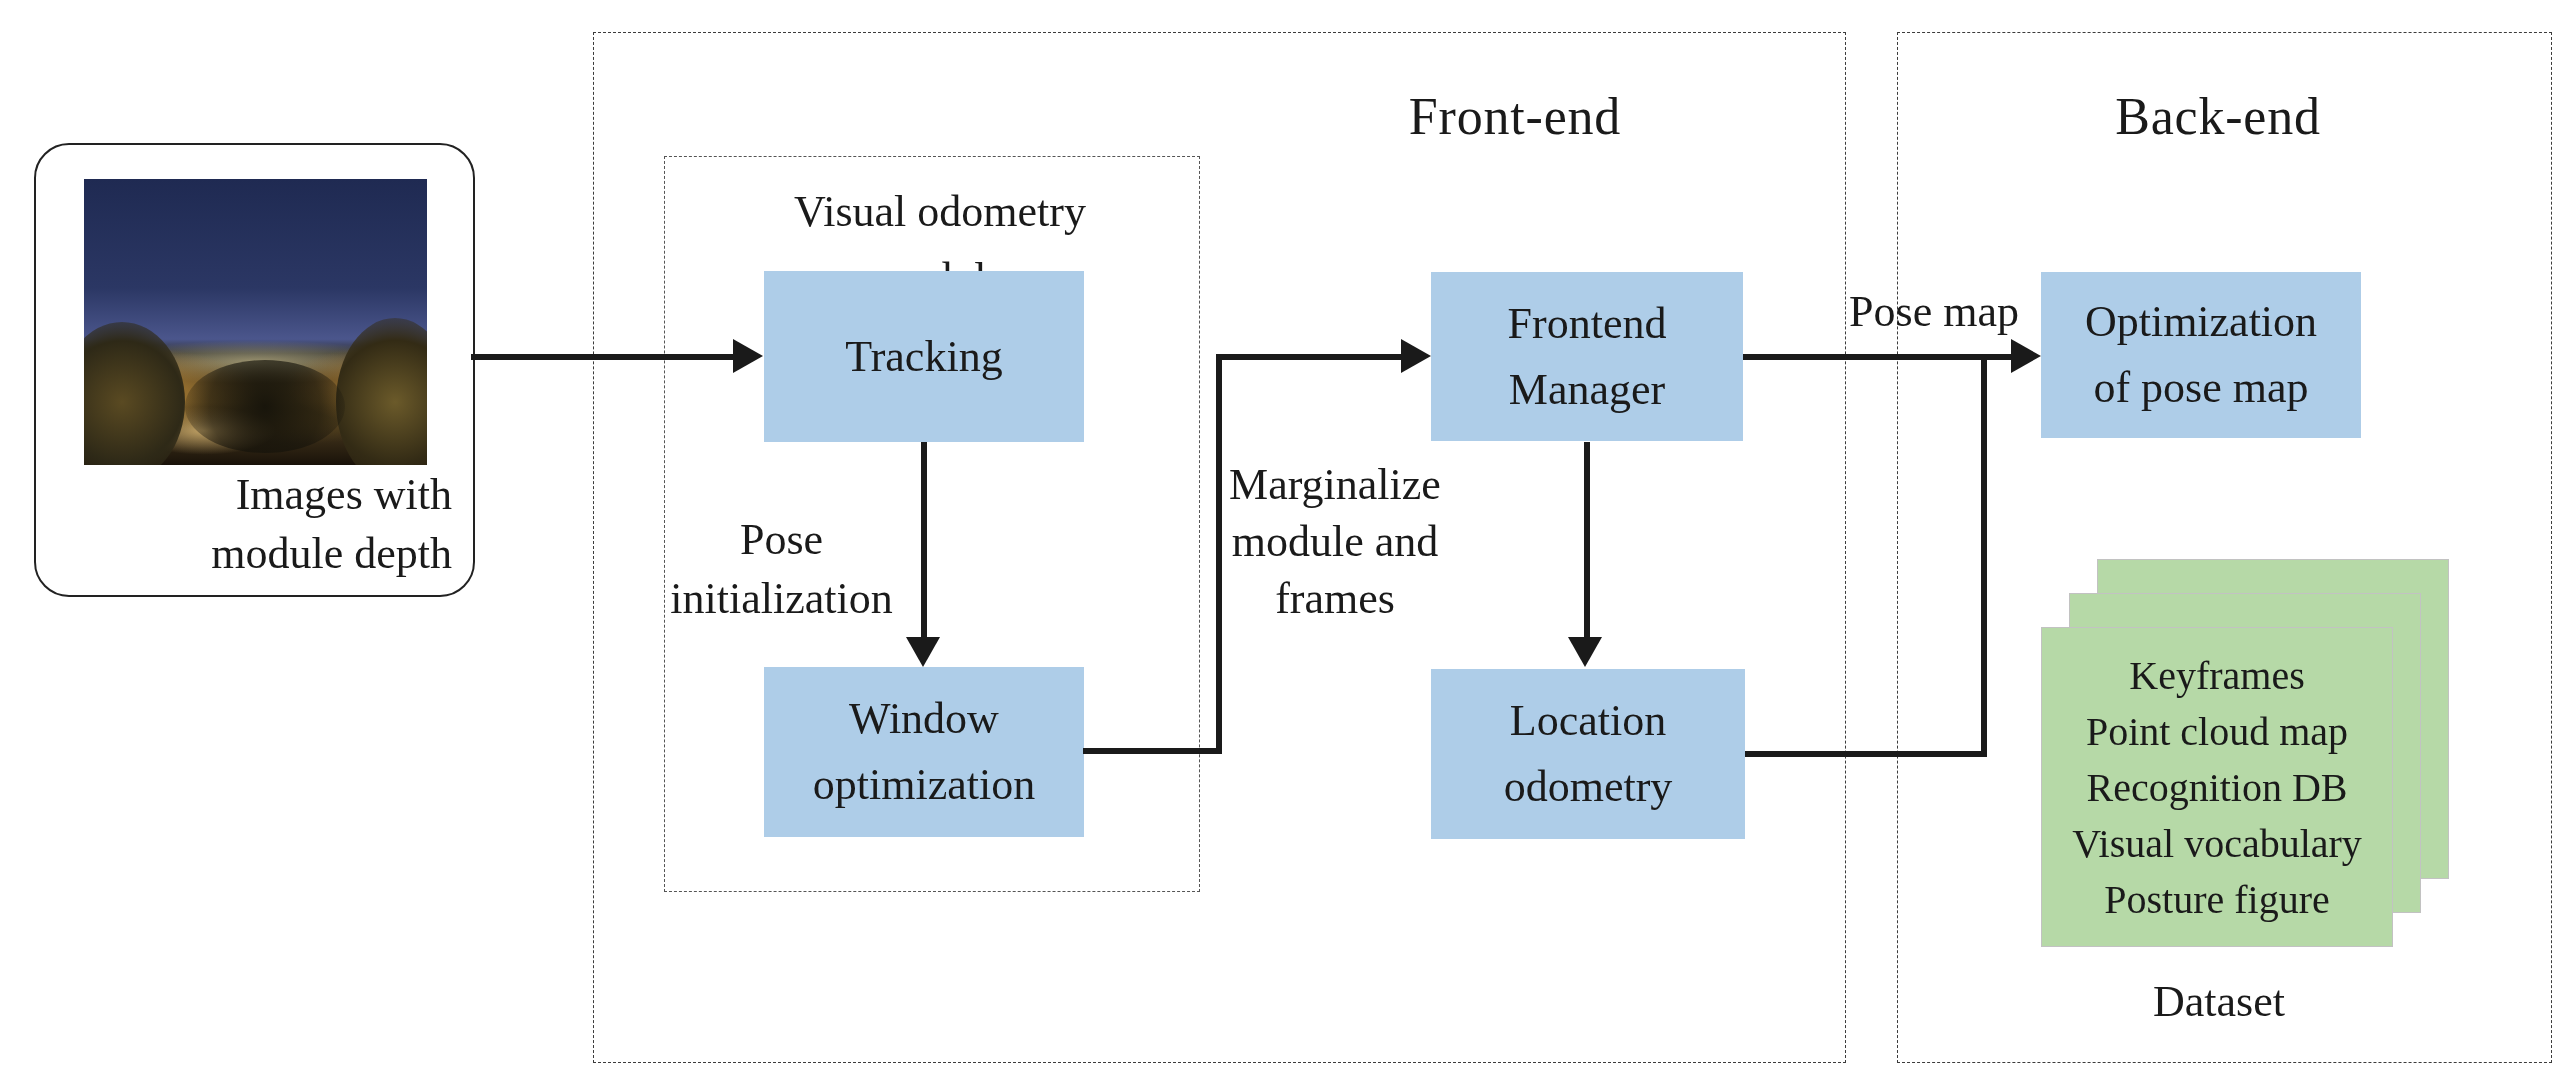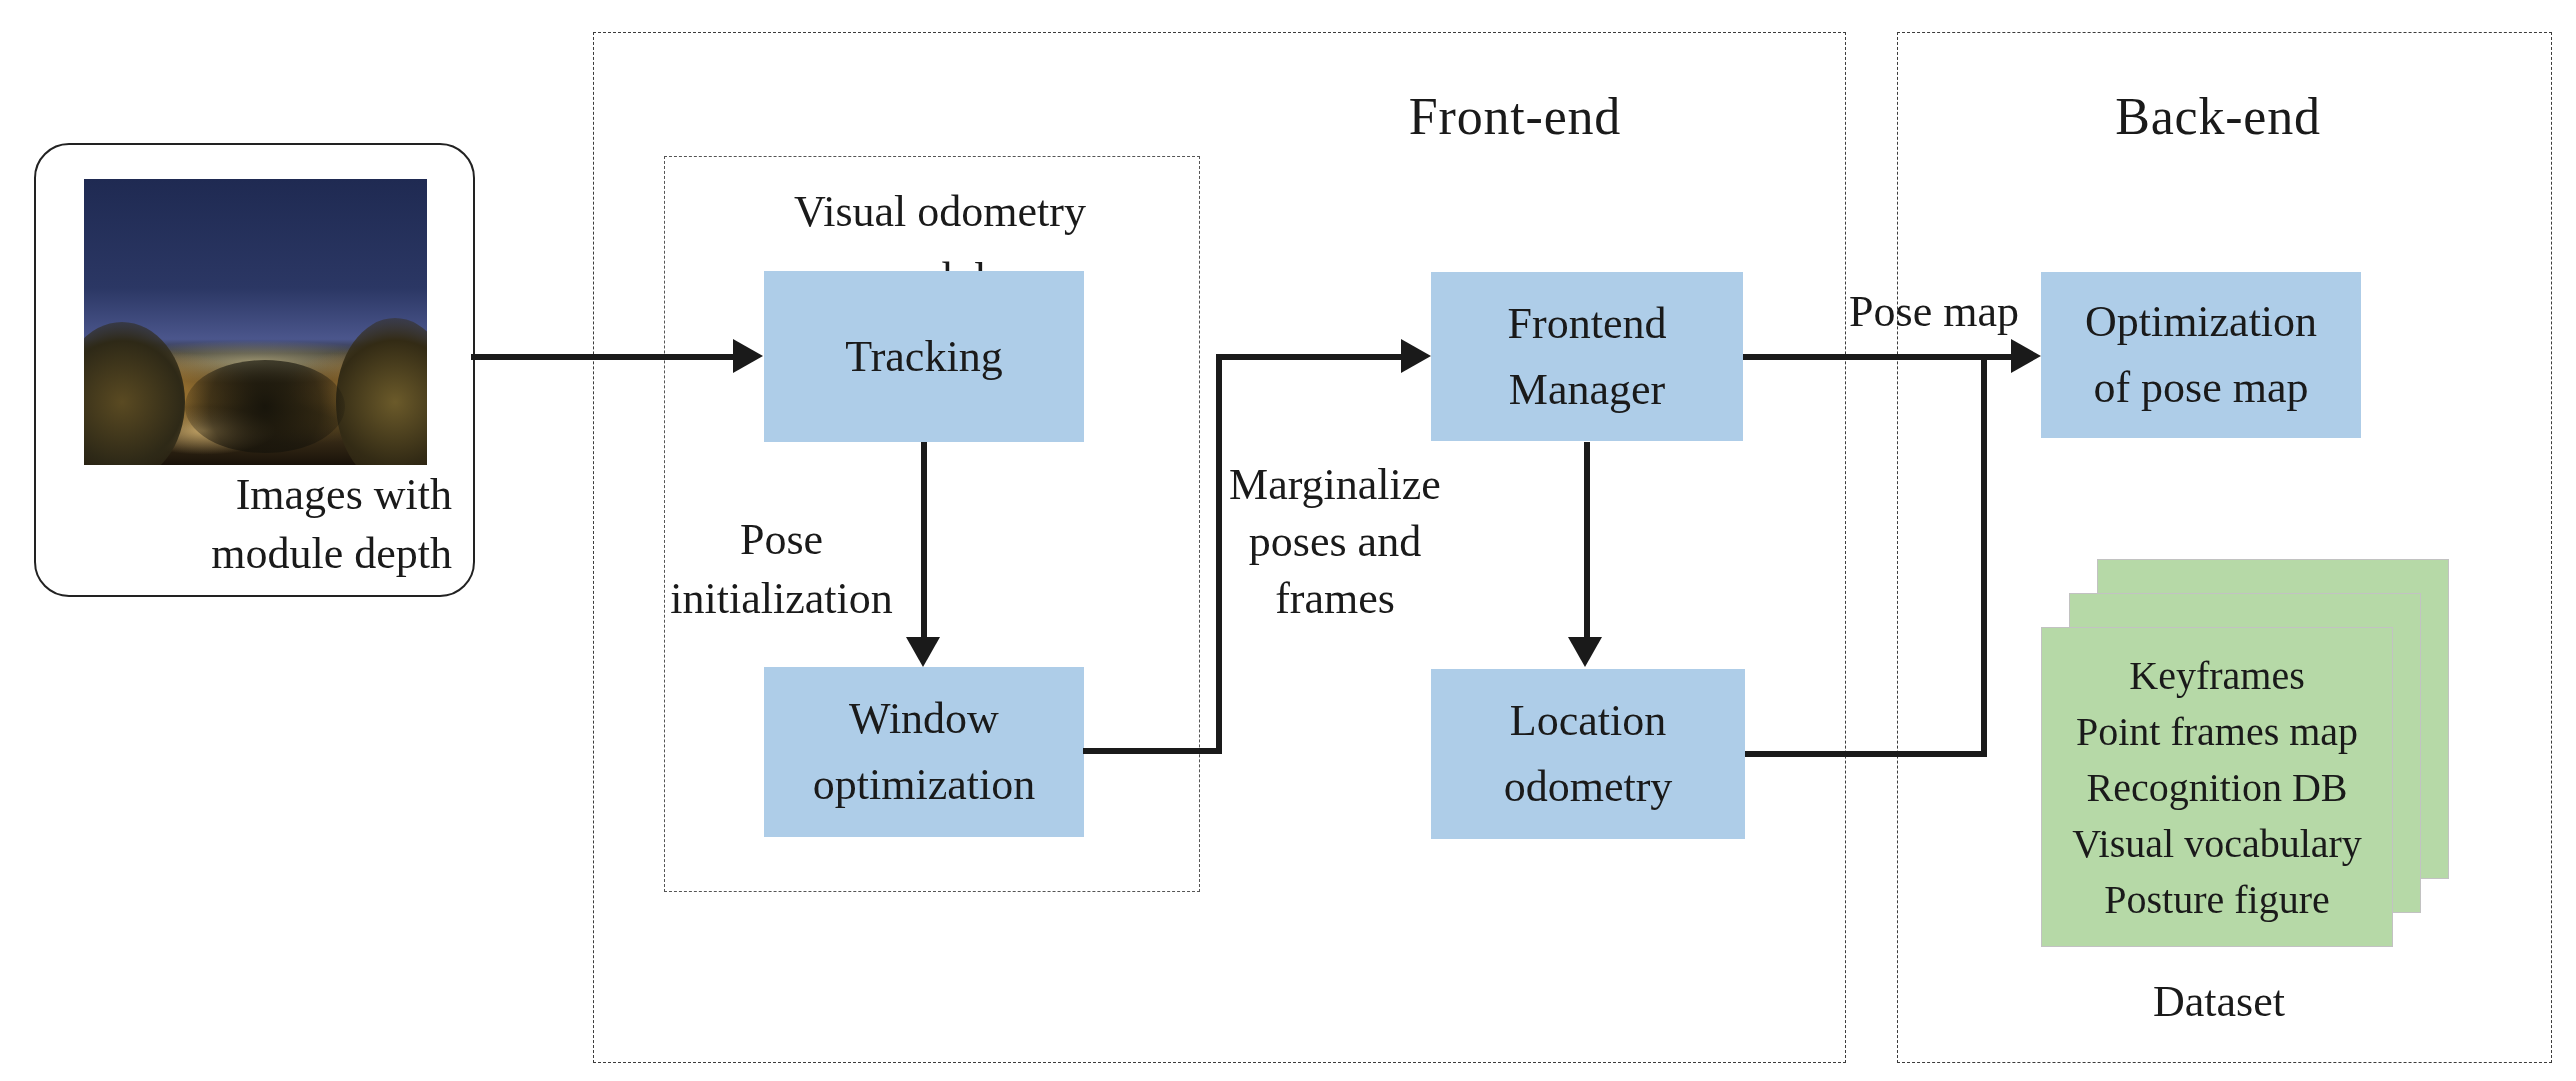--- a/index.html
+++ b/index.html
@@ -142,33 +142,33 @@
   <div class="cline" style="left:1745px;top:751px;width:241px;height:5.9px;"></div>
   <div class="cline" style="left:1981px;top:357px;width:5.9px;height:400px;"></div>
 
   <div class="flabel lbl-pose-init">
     <span class="line-span">Pose</span>
     <span class="line-span">initialization</span>
   </div>
 
   <div class="flabel lbl-marginalize">
     <span class="line-span">Marginalize</span>
-    <span class="line-span">poses and</span>
+    <span class="line-span">module and</span>
     <span class="line-span">frames</span>
   </div>
 
   <div class="flabel lbl-pose-map">Pose map</div>
 
 
   <div class="ds-page ds-back"></div>
   <div class="ds-page ds-mid"></div>
   <div class="ds-page ds-front">
     <div class="ds-list">
       <span class="line-span">Keyframes</span>
-      <span class="line-span">Point frames map</span>
+      <span class="line-span">Point cloud map</span>
       <span class="line-span">Recognition DB</span>
       <span class="line-span">Visual vocabulary</span>
       <span class="line-span">Posture figure</span>
     </div>
   </div>
   <div class="ds-label">Dataset</div>
 
 </div>
 
 

